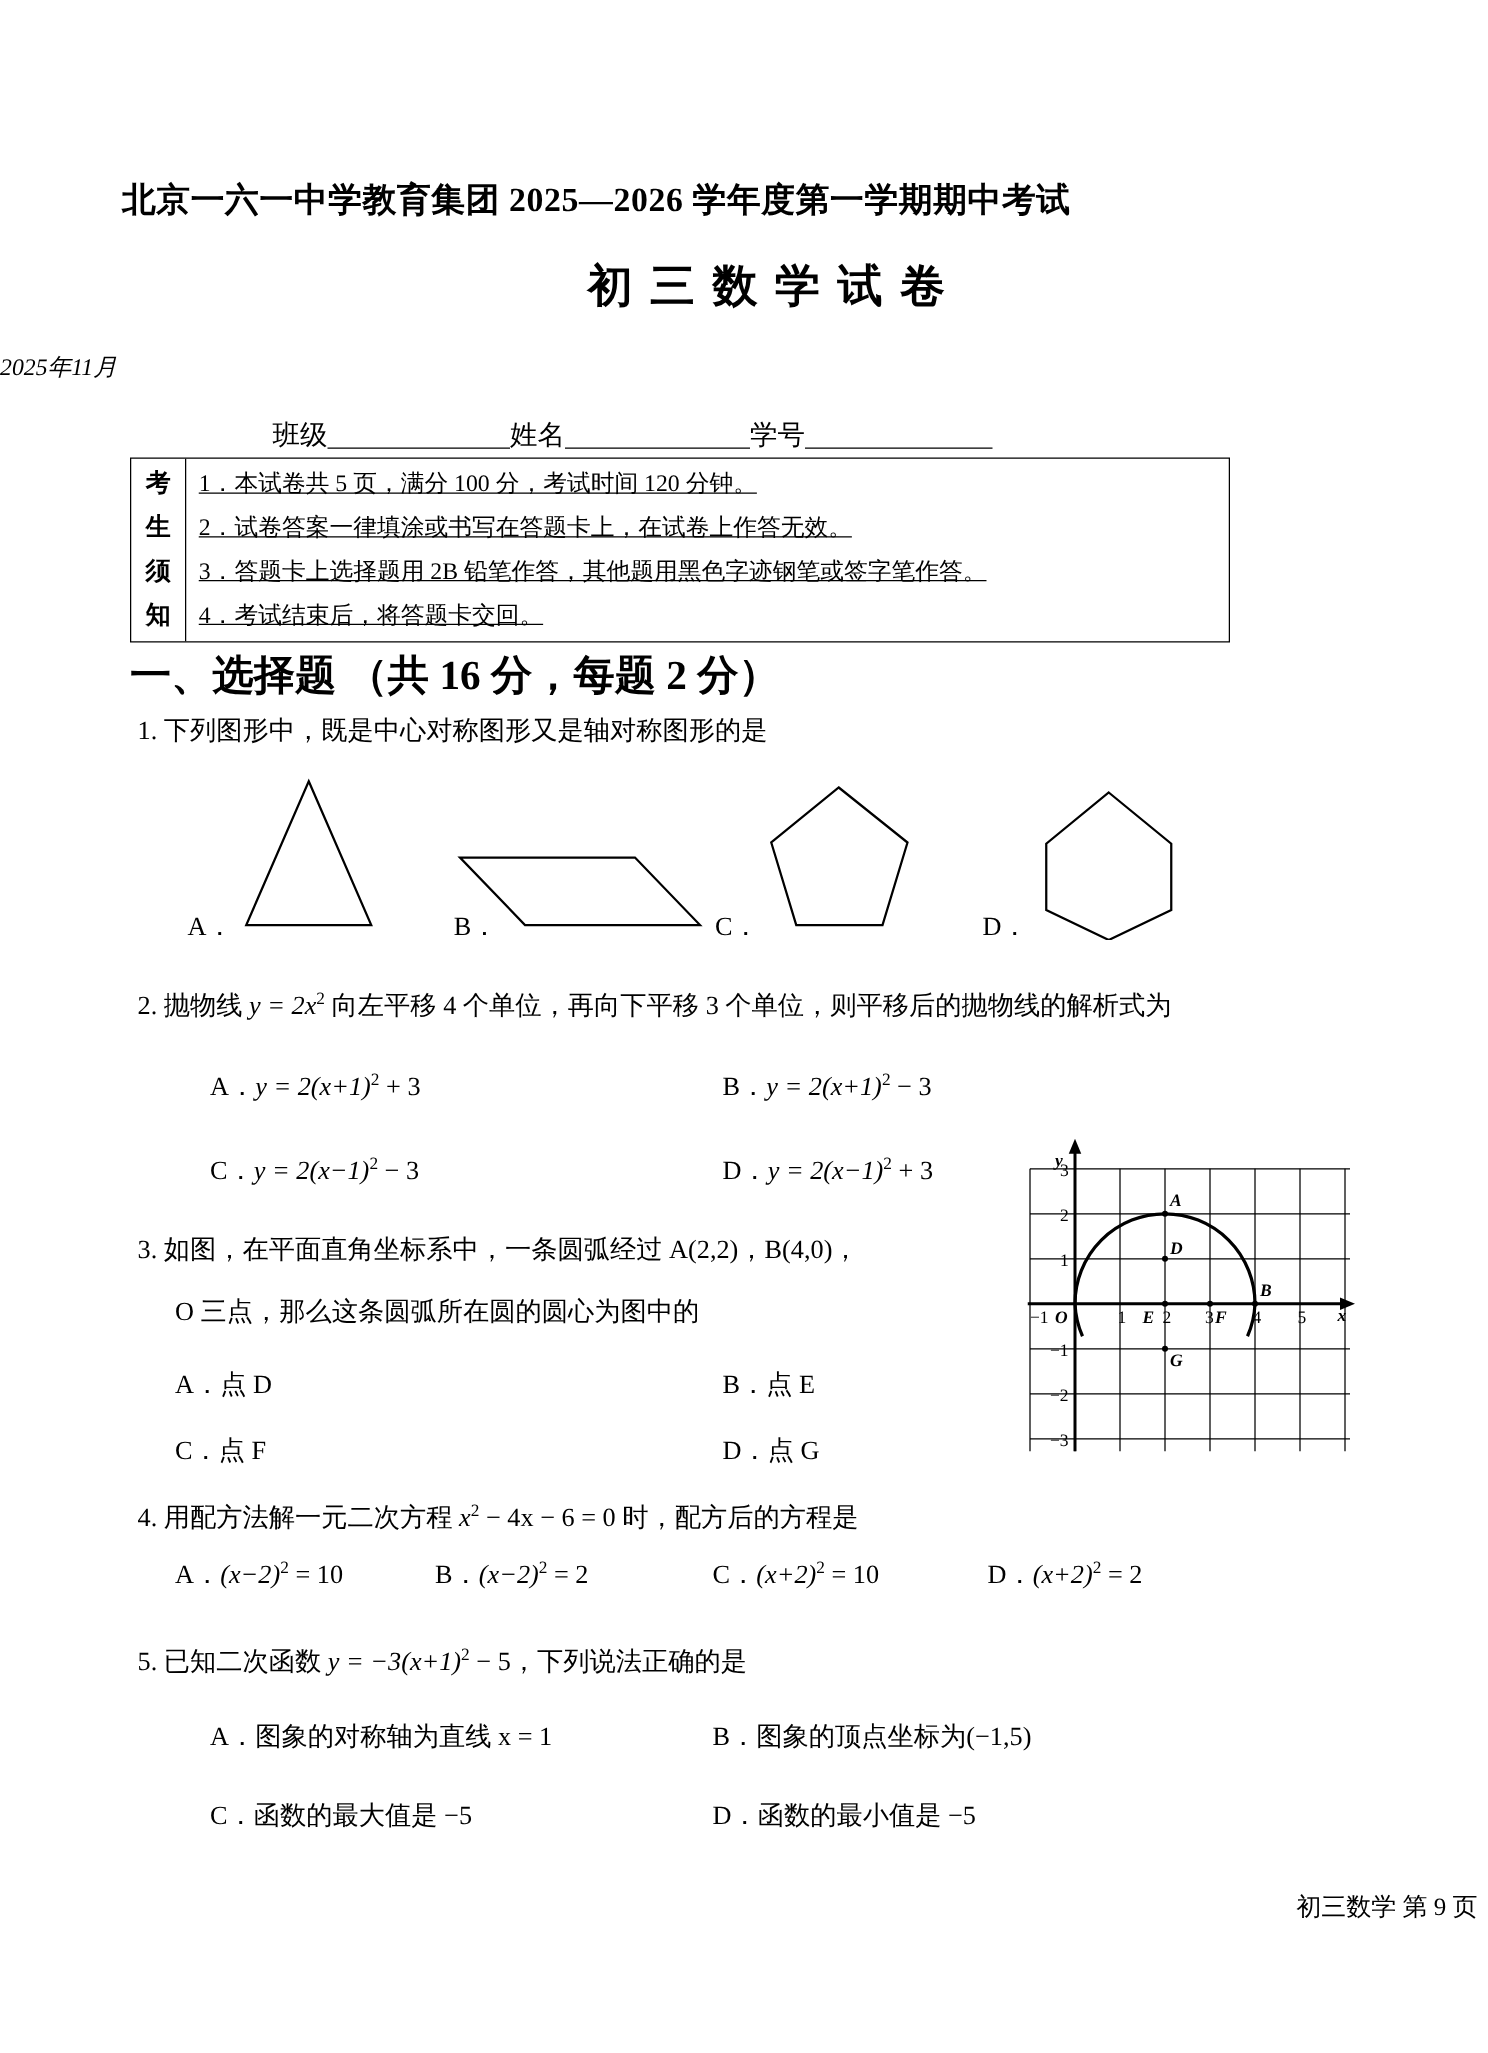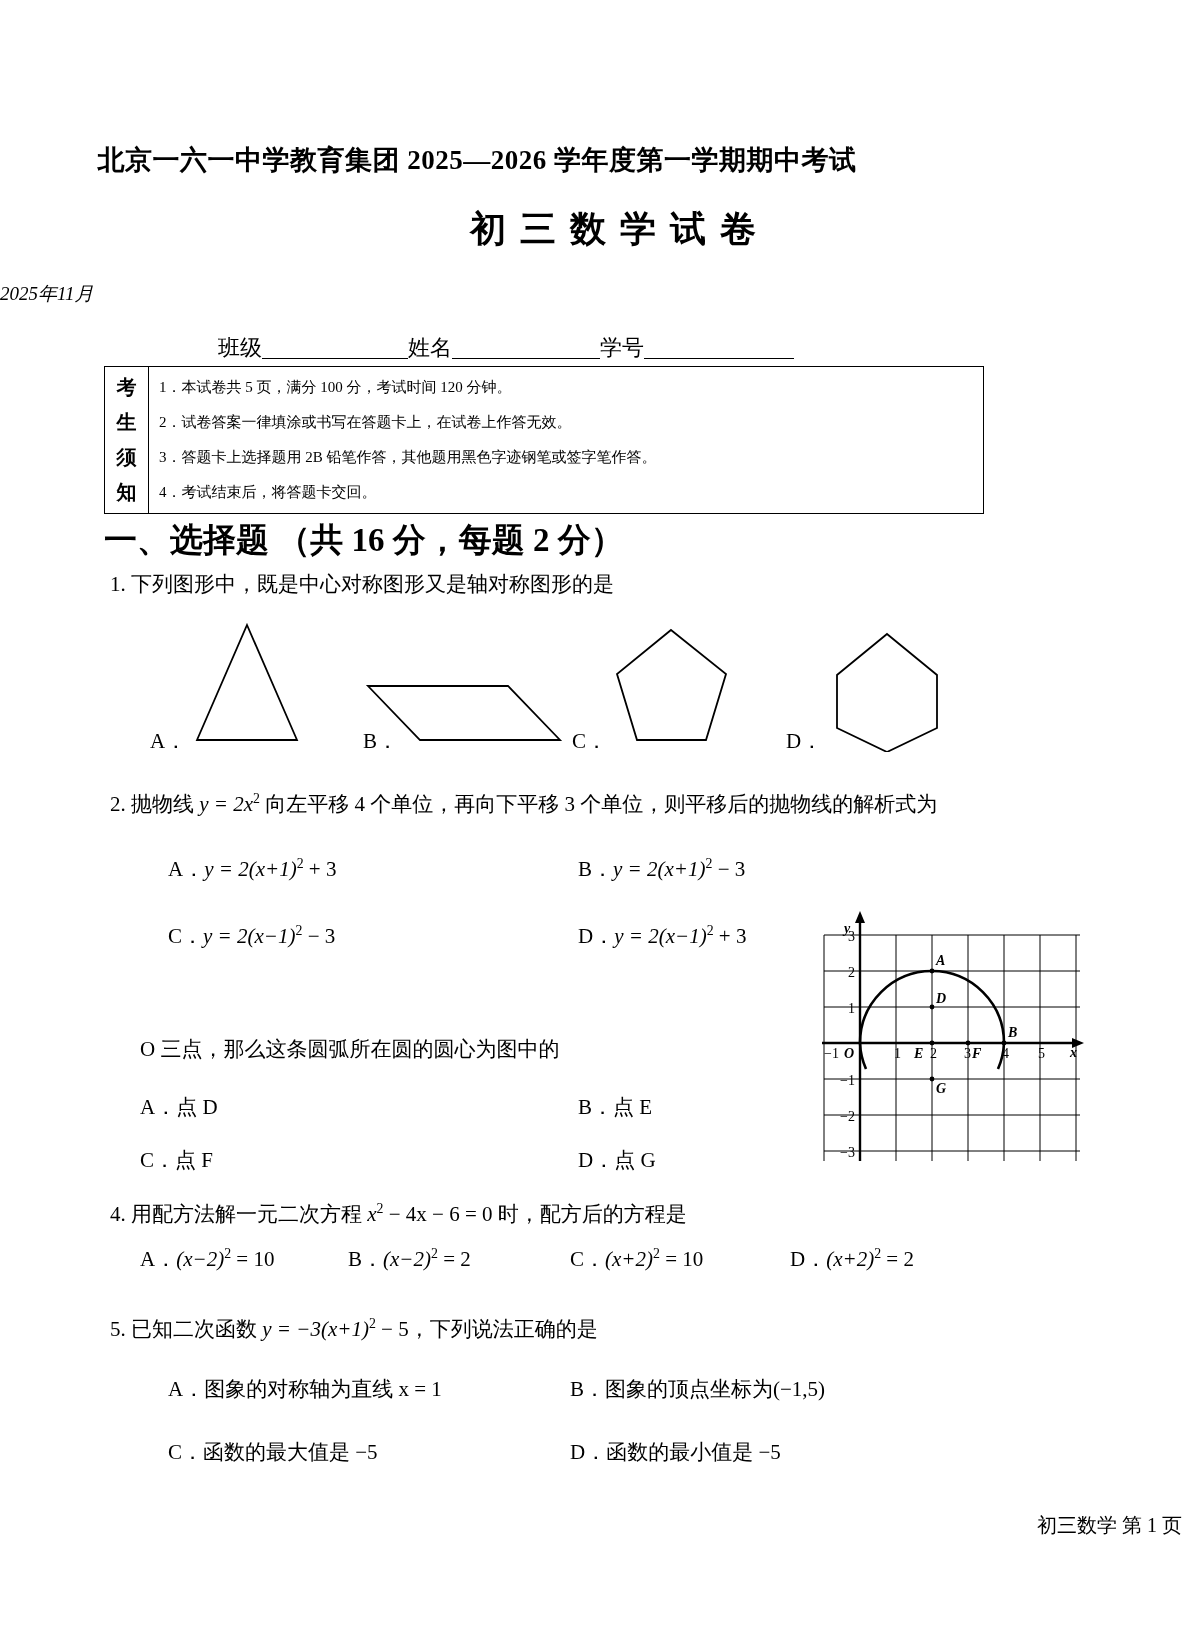--- a/index.html
+++ b/index.html
@@ -91,24 +91,25 @@
   .notice-label div {
     line-height: 35px;
     height: 35px;
   }
   .notice-items {
     flex: 1;
     padding: 3px 0 3px 10px;
     box-sizing: border-box;
   }
   .notice-items div {
-    font-size: 15px;
+    font-size: 19px;
     line-height: 35px;
     height: 35px;
     white-space: nowrap;
+    text-decoration: underline;
   }
   
   .section-head {
     position: absolute;
     left: 104px; top: 518px;
     font-size: 33px;
     font-weight: bold;
   }
   
   .q {
@@ -227,20 +228,21 @@
   <div class="opt" id="q2b">
     <span>B．</span><i class="var">y = 2(x+1)</i><sup>2</sup><span> − 3</span>
   </div>
   <div class="opt" id="q2c">
     <span>C．</span><i class="var">y = 2(x−1)</i><sup>2</sup><span> − 3</span>
   </div>
   <div class="opt" id="q2d">
     <span>D．</span><i class="var">y = 2(x−1)</i><sup>2</sup><span> + 3</span>
   </div>
 
+  <div class="q q-stem" id="q3-stem1">3. 如图，在平面直角坐标系中，一条圆弧经过 A(2,2)，B(4,0)，</div>
   <div class="q" id="q3-stem2">O 三点，那么这条圆弧所在圆的圆心为图中的</div>
 
   <div class="opt" id="q3a">
     <span>A．</span><span>点 D</span>
   </div>
   <div class="opt" id="q3b">
     <span>B．</span><span>点 E</span>
   </div>
   <div class="opt" id="q3c">
     <span>C．</span><span>点 F</span>
@@ -347,15 +349,15 @@
   <div class="opt" id="q5b">
     <span>B．</span><span>图象的顶点坐标为(−1,5)</span>
   </div>
   <div class="opt" id="q5c">
     <span>C．</span><span>函数的最大值是 −5</span>
   </div>
   <div class="opt" id="q5d">
     <span>D．</span><span>函数的最小值是 −5</span>
   </div>
 
-  <div class="footer">初三数学  第 1 页</div>
+  <div class="footer">初三数学  第 9 页</div>
 
 </div>
 
 </body></html>

